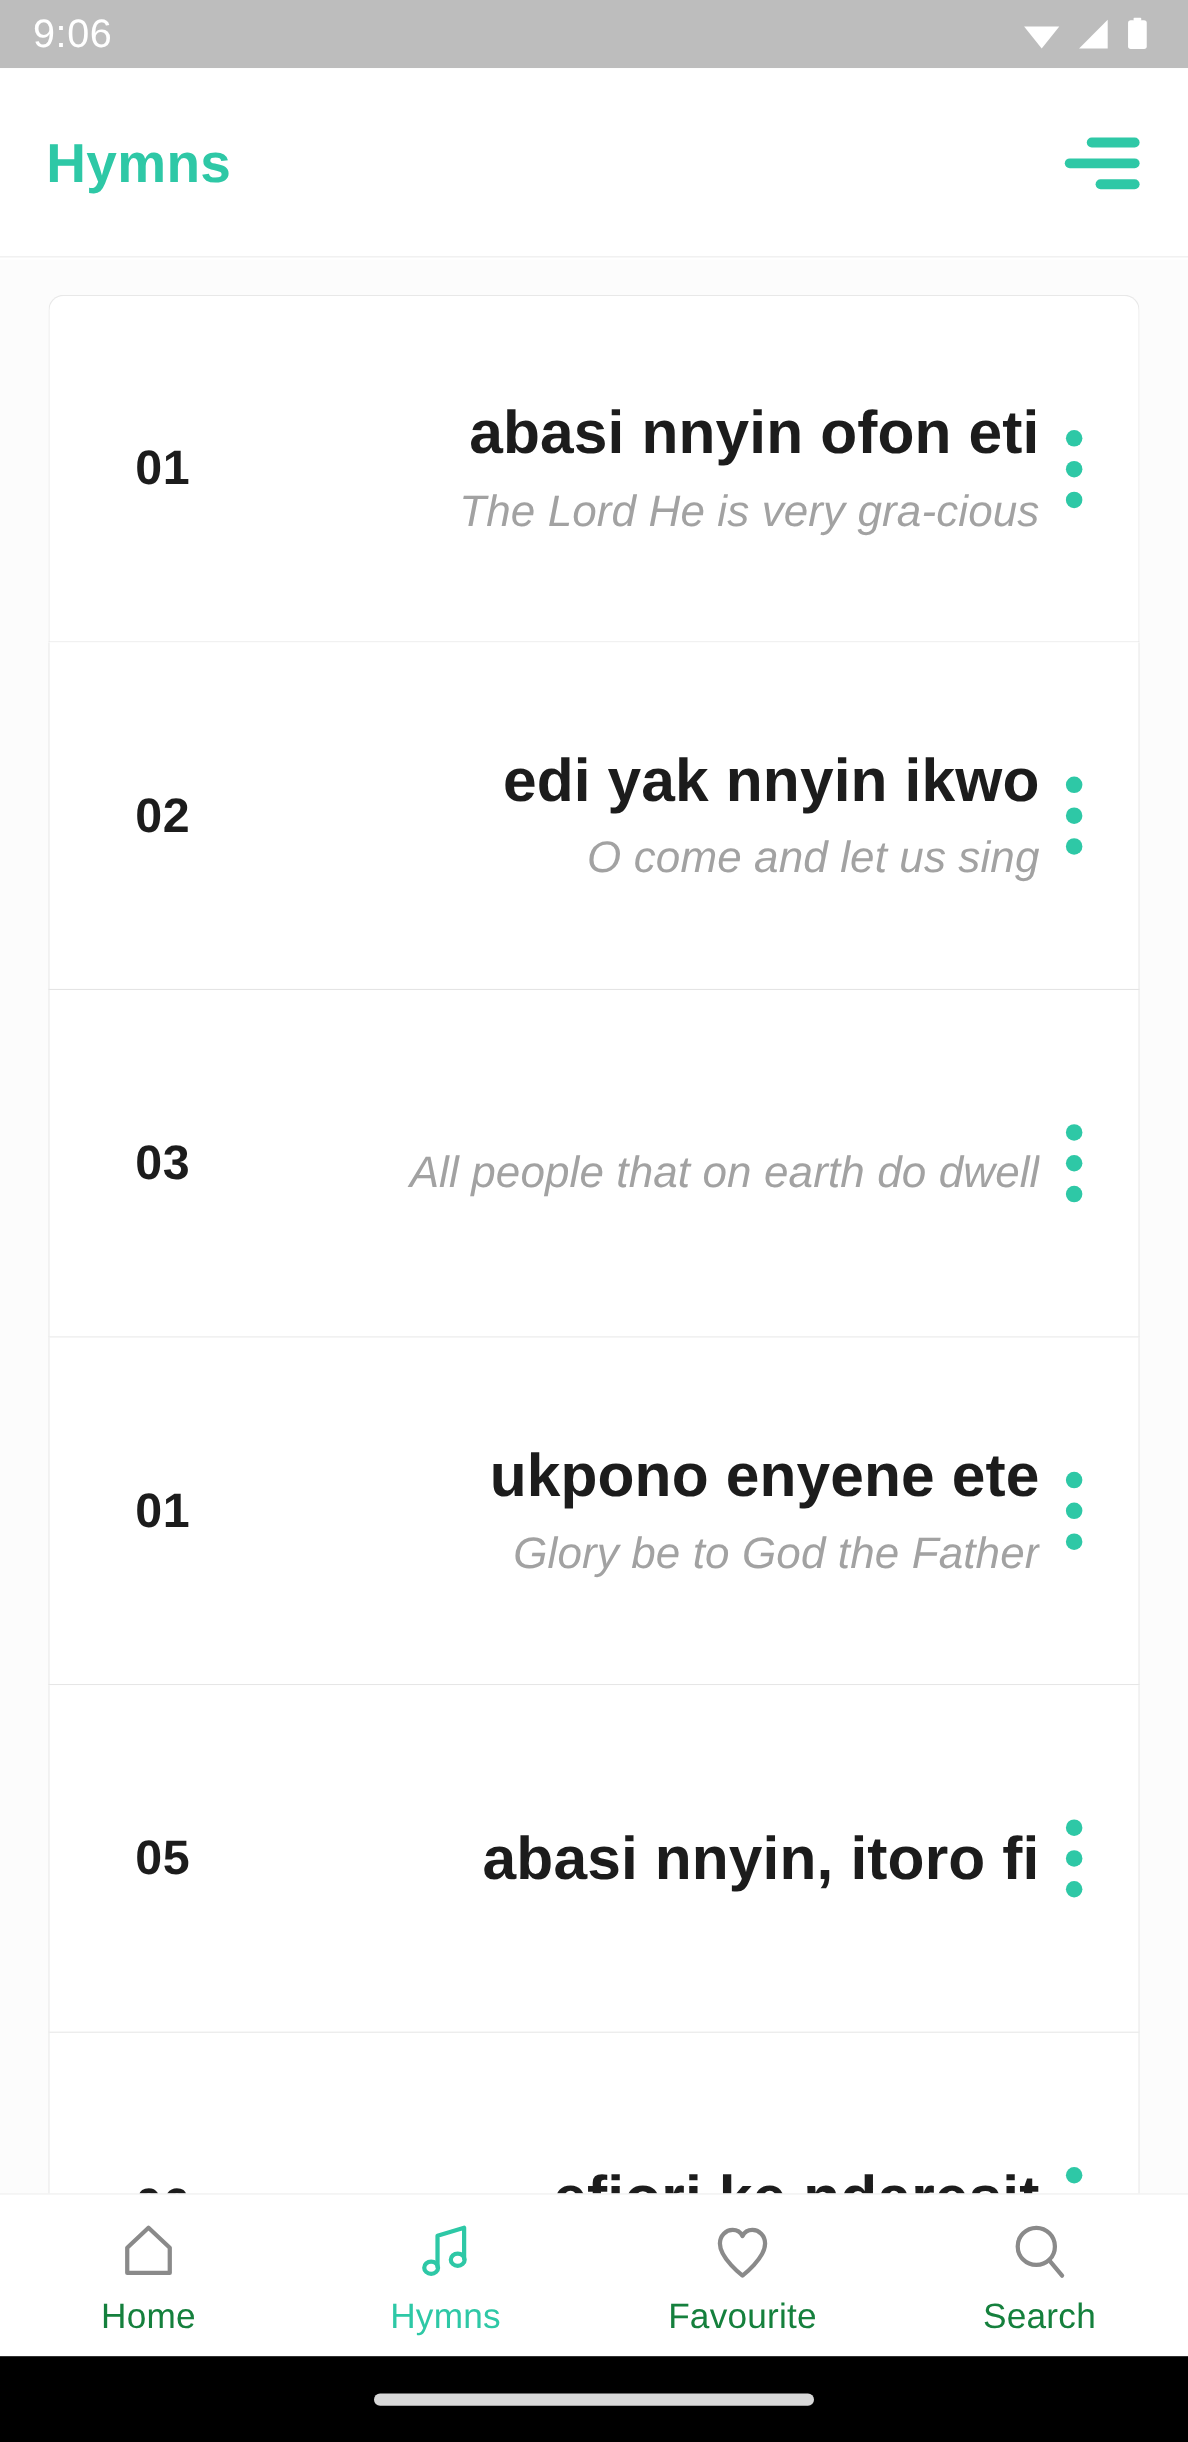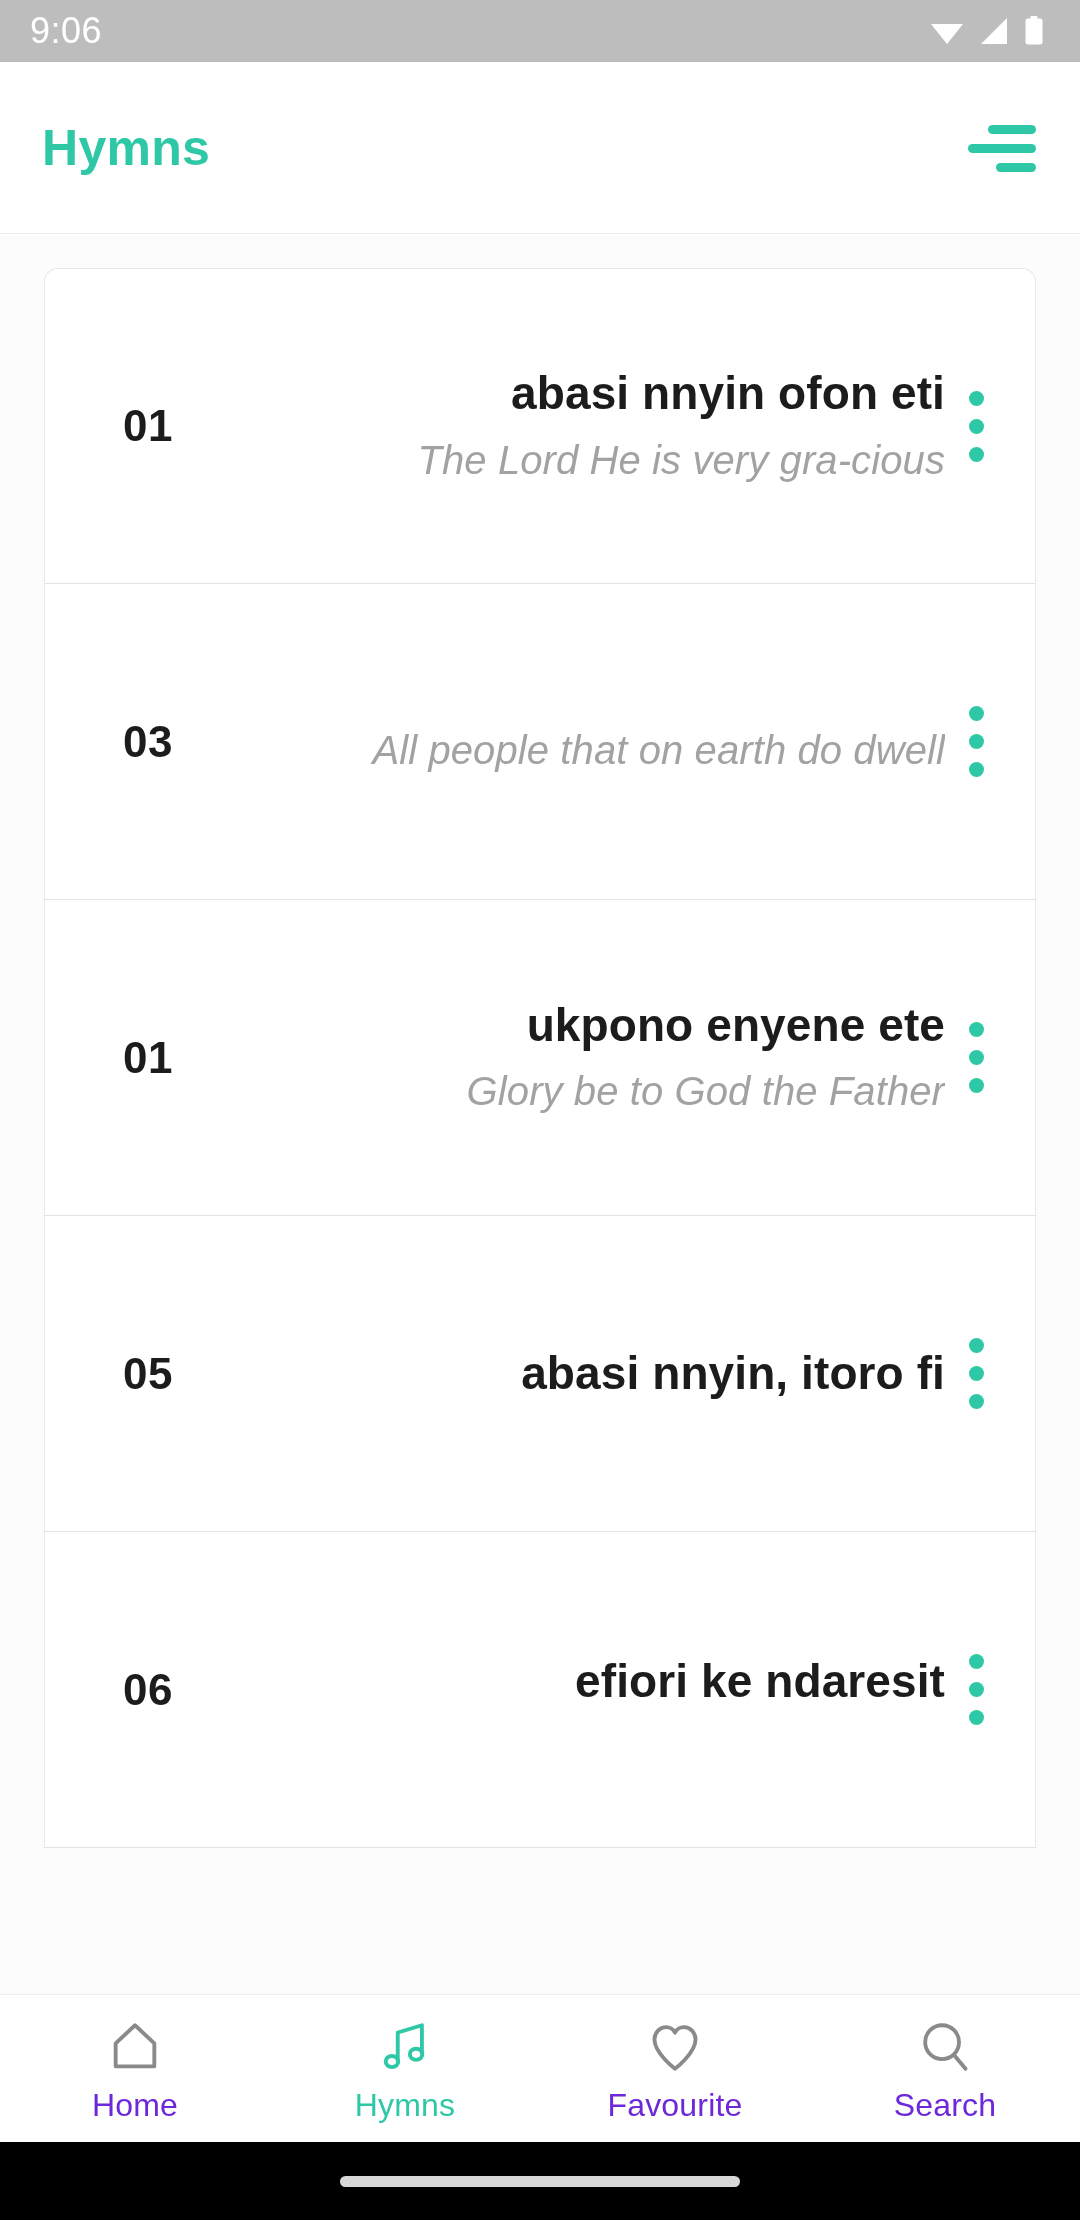--- a/index.html
+++ b/index.html
@@ -61,21 +61,21 @@
   .card.first {
     border-top:1px solid #e8e8e8;
     border-top-left-radius:14px; border-top-right-radius:14px;
   }
   .row-num {
     font-size:44px; font-weight:700; color:#1c1c1c; letter-spacing:.5px;
     min-width:86px; line-height:1;
   }
   .row-texts { flex:1; min-width:0; padding-left:14px; }
   .row-title {
-    font-size:46px; font-weight:700; color:#1c1c1c;
+    font-size:55px; font-weight:700; color:#1c1c1c;
     line-height:1.12; letter-spacing:.1px;
     white-space:nowrap; overflow:hidden;
   }
   .row-sub {
     font-size:40px; font-style:italic; color:#a2a2a2;
     line-height:1.2; margin-top:16px; letter-spacing:.1px;
     white-space:nowrap; overflow:hidden;
   }
   .kebab {
     width:62px; height:86px; display:flex; flex-direction:column;
@@ -86,21 +86,21 @@
   
   .bottomnav {
     position:absolute; left:0; bottom:78px; width:1080px; height:148px;
     background:#ffffff; border-top:1px solid #ededed;
     display:flex; align-items:center;
   }
   .nav-item {
     flex:1; display:flex; flex-direction:column; align-items:center; justify-content:center;
     gap:11px;
   }
-  .nav-label { font-size:32px; color:#6d28d9; line-height:1; letter-spacing:.2px; }
+  .nav-label { font-size:32px; color:#15803d; line-height:1; letter-spacing:.2px; }
   .nav-item.active .nav-label { color:#2ec8a6; }
   .nav-icon { width:62px; height:62px; display:flex; align-items:center; justify-content:center; }
 
   
   .gesturebar {
     position:absolute; left:0; bottom:0; width:1080px; height:78px; background:#000;
     display:flex; align-items:center; justify-content:center;
   }
   .gesture-pill { width:400px; height:11px; border-radius:8px; background:#d8d8d8; }
 </style>
@@ -142,20 +142,32 @@
             <div class="row-title">abasi nnyin ofon eti</div>
             <div class="row-sub">The Lord He is very gra-cious</div>
           </div>
           <div class="kebab">
             <i></i>
             <i></i>
             <i></i>
           </div>
         </div>
         <div class="card">
+          <div class="row-num">02</div>
+          <div class="row-texts">
+            <div class="row-title">edi yak nnyin ikwo</div>
+            <div class="row-sub">O come and let us sing</div>
+          </div>
+          <div class="kebab">
+            <i></i>
+            <i></i>
+            <i></i>
+          </div>
+        </div>
+        <div class="card">
           <div class="row-num">03</div>
           <div class="row-texts">
             <div class="row-sub">All people that on earth do dwell</div>
           </div>
           <div class="kebab">
             <i></i>
             <i></i>
             <i></i>
           </div>
         </div>

